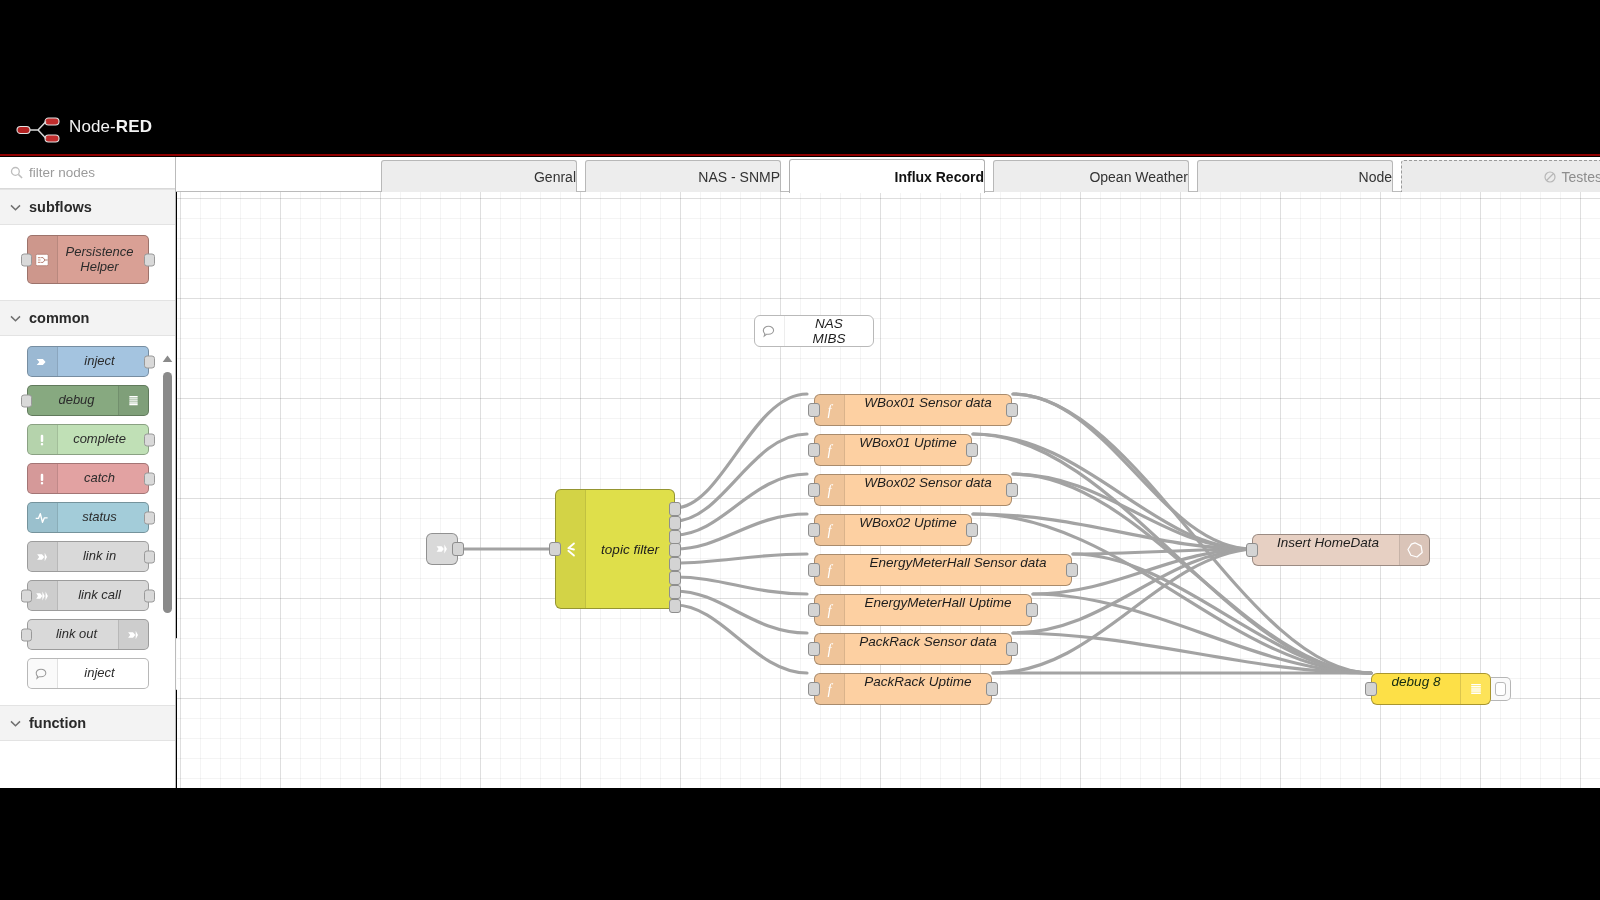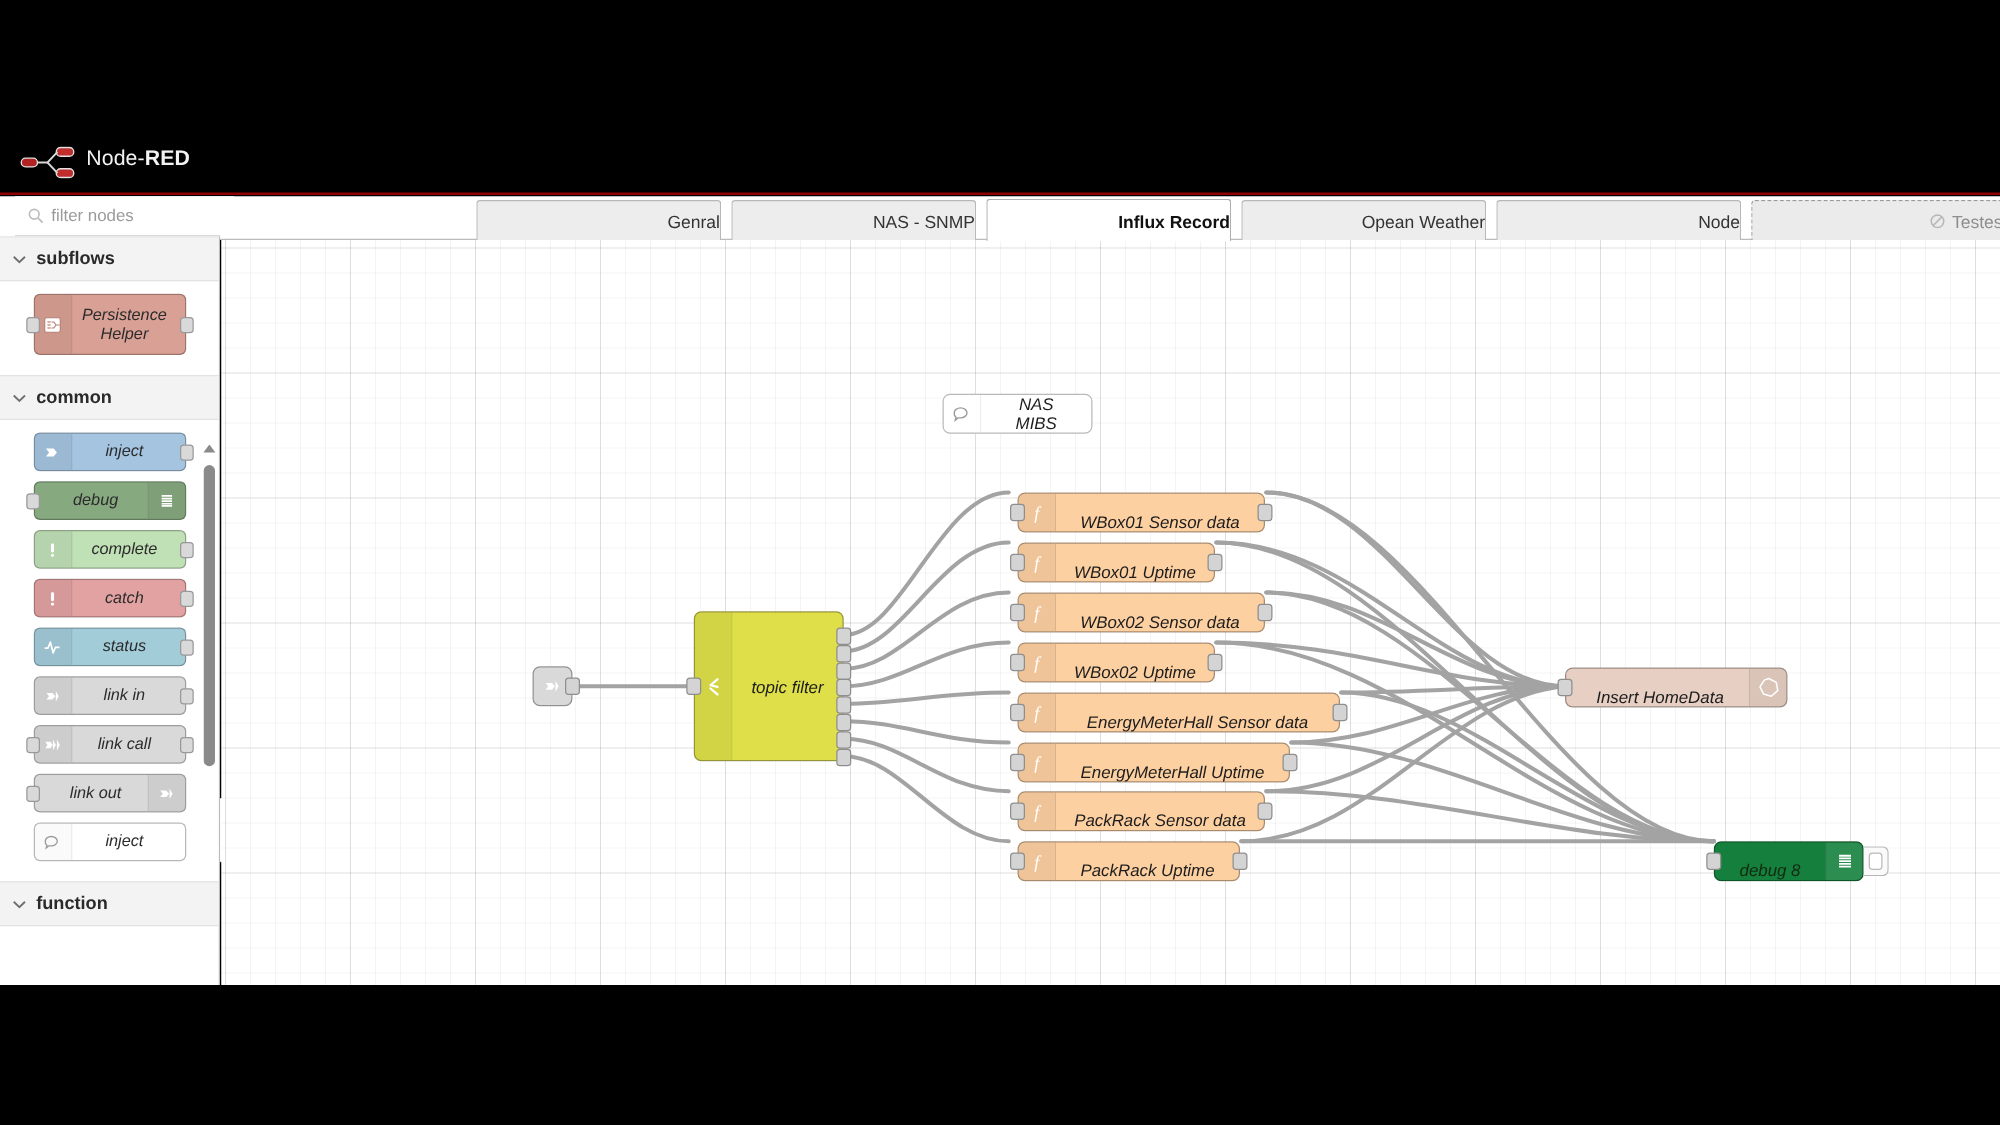--- a/index.html
+++ b/index.html
@@ -60,21 +60,21 @@
     width: 176px; height: 631px;
     background: #ffffff;
     border-right: 1px solid #bbb;
   }
   .palette-search {
     position: absolute; left: 0; top: 0;
     width: 175px; height: 32px;
     background: #fff;
     border-bottom: 1px solid #d9d9d9;
     display: flex; align-items: center;
-    padding-left: 10px; gap: 6px; margin-left: 12px;
+    padding-left: 10px; gap: 6px;
   }
   .search-icon { width: 13px; height: 13px; flex: 0 0 auto; opacity: .55; }
   .palette-search-input {
     border: none; outline: none;
     font-family: "Liberation Sans", sans-serif;
     font-size: 13.5px;
     color: #777;
     background: transparent;
     width: 140px;
     padding: 0;
@@ -223,21 +223,21 @@
     background-size: 20px 20px, 20px 20px, 100px 100px, 100px 100px;
     background-position: 3px 0px, 0px 6px, 3px 0px, 0px 6px;
   }
   .wires { position: absolute; left: 0; top: 0; width: 1423px; height: 596px; }
 
   
   .node {
     position: absolute;
     border-radius: 6px;
     border: 1px solid rgba(0,0,0,.33);
-    display: flex; align-items: flex-end;
+    display: flex; align-items: flex-start;
     font-size: 13.5px;
     font-style: italic;
     color: #1d1d1d;
     height: 32px;
   }
   .node .nico {
     width: 30px; height: 100%;
     border-right: 1px solid rgba(0,0,0,.09);
     background: rgba(0,0,0,.055);
     border-radius: 5px 0 0 5px;
@@ -257,21 +257,21 @@
     border: 1px solid #8e8e8e;
     border-radius: 3px;
   }
   .node .pt.in { left: -7px; top: 50%; transform: translateY(-50%); }
   .node .pt.out { right: -7px; top: 50%; transform: translateY(-50%); }
 
   .node.fn  { background: #fdd0a2; }
   .node.comment { background: #ffffff; border-color: #b9b9b9; }
   .node.comment .nico { background: transparent; border-right: 1px solid rgba(0,0,0,.07); }
   .node.influx { background: #e7d0c3; }
-  .node.debugn { background: #15803d; color: #132a10; }
+  .node.debugn { background: #fde047; color: #132a10; }
   .node.debugn .nico.right { background: rgba(255,255,255,.10); border-left: 1px solid rgba(0,0,0,.13); }
   .node.linkin {
     background: #d9d9d9; width: 32px; height: 32px;
     border-radius: 6px;
   }
   .node.linkin .nico { width: 100%; border: none; background: transparent; border-radius:5px; }
 
   .node.switchn {
     background: #dfdf4a;
     width: 120px; height: 120px;

